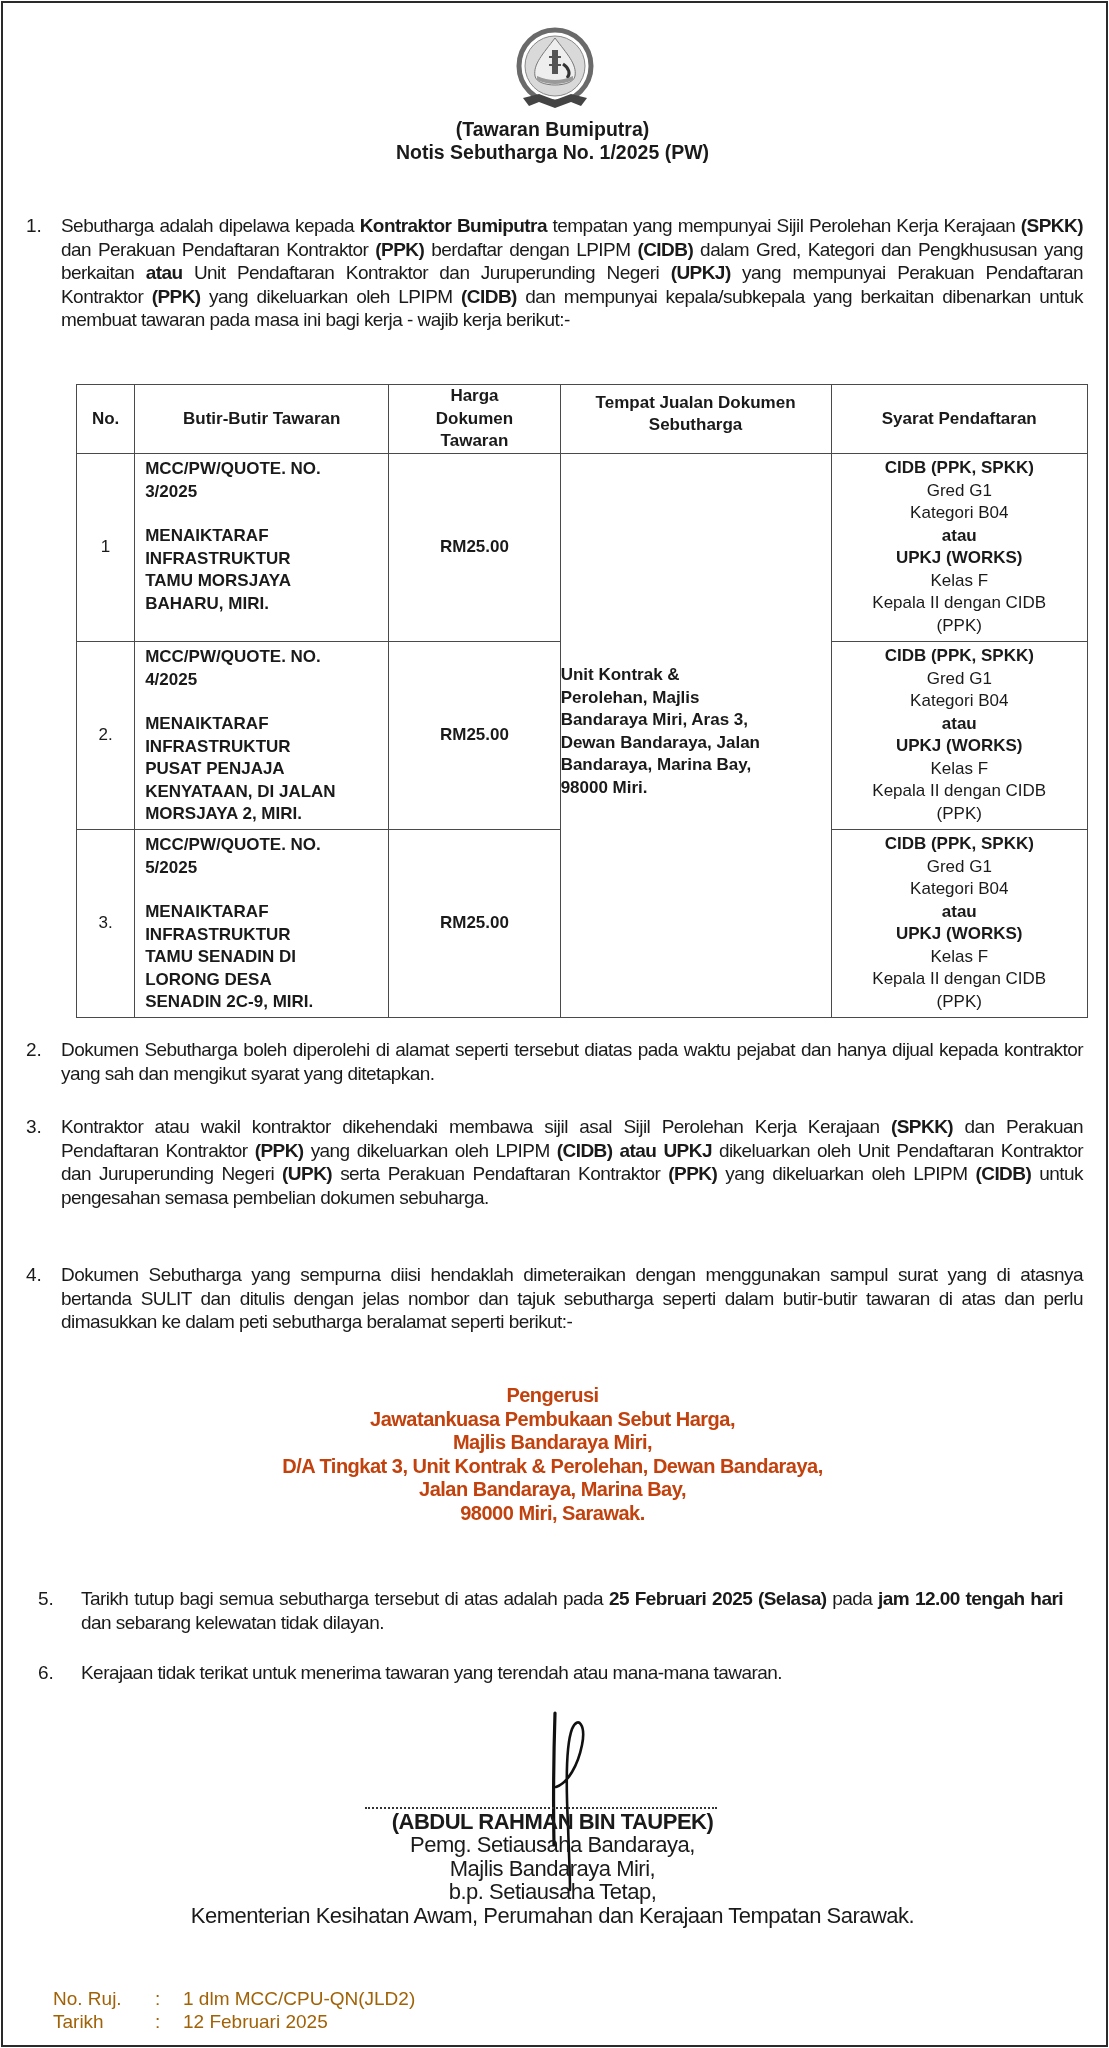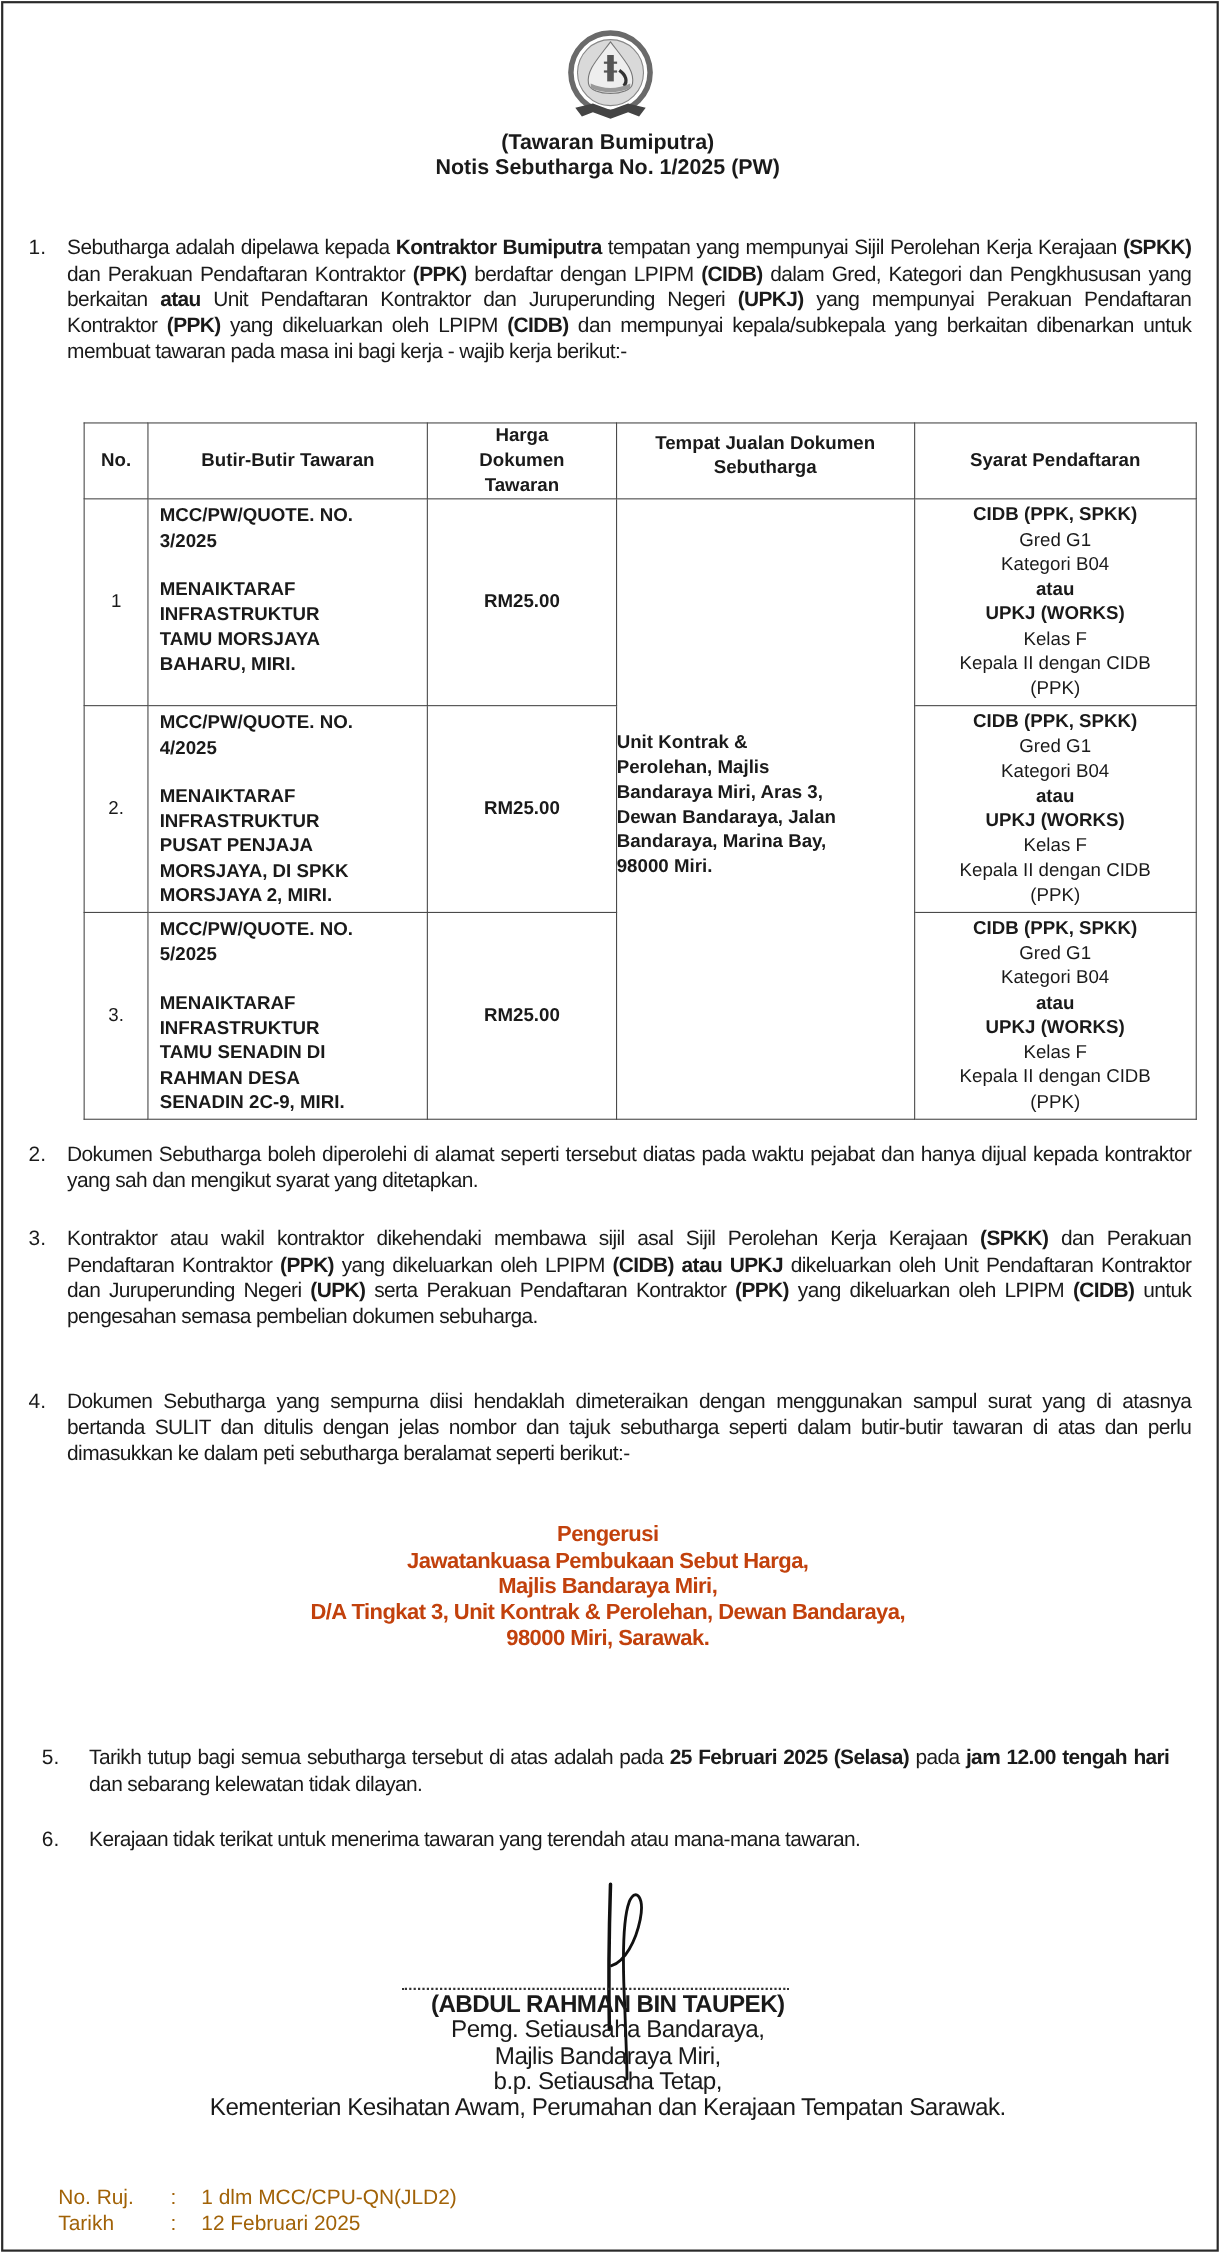--- a/index.html
+++ b/index.html
@@ -121,21 +121,21 @@
       <tr class="row">
         <td class="c-no">2.</td>
         <td class="c-item">
           <div class="item-inner">
             <div>MCC/PW/QUOTE. NO.</div>
             <div>4/2025</div>
             <div class="gap"></div>
             <div>MENAIKTARAF</div>
             <div>INFRASTRUKTUR</div>
             <div>PUSAT PENJAJA</div>
-            <div>MORSJAYA, DI SPKK</div>
+            <div>KENYATAAN, DI JALAN</div>
             <div>MORSJAYA 2, MIRI.</div>
           </div>
         </td>
         <td class="c-price">RM25.00</td>
         <td class="c-req" style="vertical-align: top;">
           <div class="req-inner">
             <div class="b">CIDB (PPK, SPKK)</div>
             <div>Gred G1</div>
             <div>Kategori B04</div>
             <div class="b">atau</div>
@@ -149,21 +149,21 @@
       <tr class="row">
         <td class="c-no">3.</td>
         <td class="c-item">
           <div class="item-inner">
             <div>MCC/PW/QUOTE. NO.</div>
             <div>5/2025</div>
             <div class="gap"></div>
             <div>MENAIKTARAF</div>
             <div>INFRASTRUKTUR</div>
             <div>TAMU SENADIN DI</div>
-            <div>RAHMAN DESA</div>
+            <div>LORONG DESA</div>
             <div>SENADIN 2C-9, MIRI.</div>
           </div>
         </td>
         <td class="c-price">RM25.00</td>
         <td class="c-req" style="vertical-align: top;">
           <div class="req-inner">
             <div class="b">CIDB (PPK, SPKK)</div>
             <div>Gred G1</div>
             <div>Kategori B04</div>
             <div class="b">atau</div>
@@ -190,20 +190,21 @@
 <div class="para" style="left:26px; top:1263px; width:1036px;">
   <span class="num">4.</span>
   <div class="body segs" style="left:35px; width:1022px; top:0;"><span>Dokumen Sebutharga yang sempurna diisi hendaklah dimeteraikan dengan menggunakan sampul surat yang di atasnya bertanda SULIT dan ditulis dengan jelas nombor dan tajuk sebutharga seperti dalam butir-butir tawaran di atas dan perlu dimasukkan ke dalam peti sebutharga beralamat seperti berikut:-</span></div>
 </div>
 
 <div class="address">
   <div>Pengerusi</div>
   <div>Jawatankuasa Pembukaan Sebut Harga,</div>
   <div>Majlis Bandaraya Miri,</div>
   <div>D/A Tingkat 3, Unit Kontrak &amp; Perolehan, Dewan Bandaraya,</div>
+  <div>Jalan Bandaraya, Marina Bay,</div>
   <div>98000 Miri, Sarawak.</div>
 </div>
 
 <div class="para" style="left:38px; top:1587px; width:1025px;">
   <span class="num">5.</span>
   <div class="body segs" style="left:43px; width:982px; top:0;"><span>Tarikh tutup bagi semua sebutharga tersebut di atas adalah pada </span><span style="font-weight: bold;">25 Februari 2025 (Selasa)</span><span> pada </span><span style="font-weight: bold;">jam 12.00 tengah hari</span><span> dan sebarang kelewatan tidak dilayan.</span></div>
 </div>
 
 <div class="para" style="left:38px; top:1661px; width:1025px;">
   <span class="num">6.</span>

